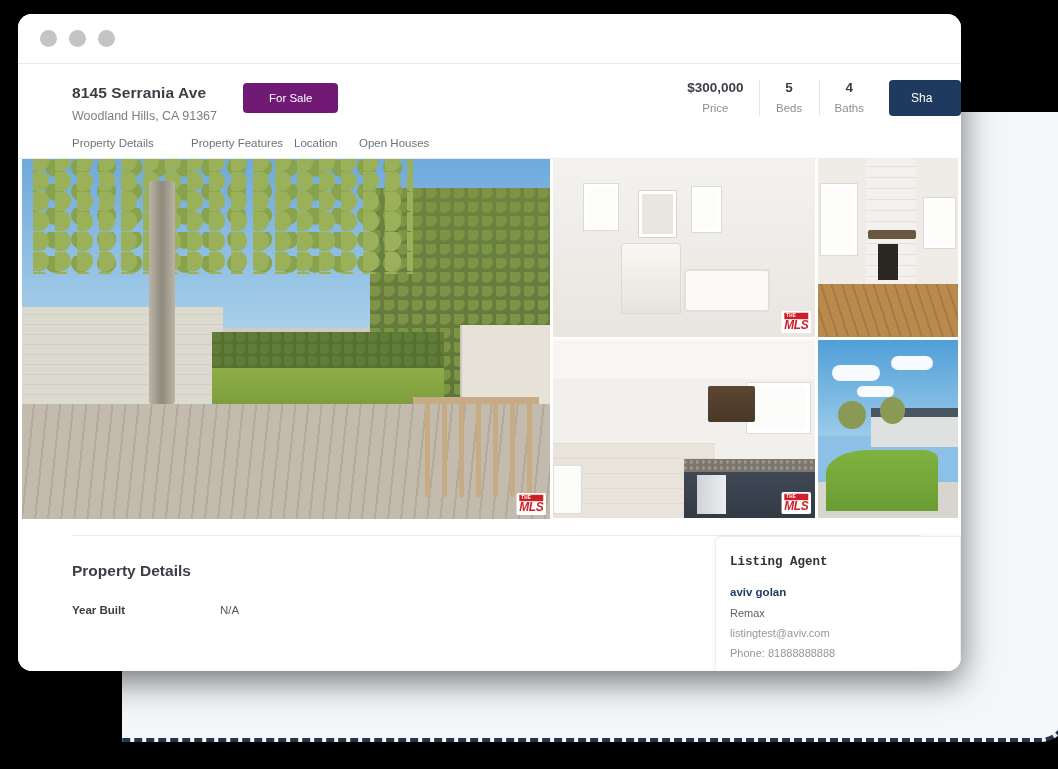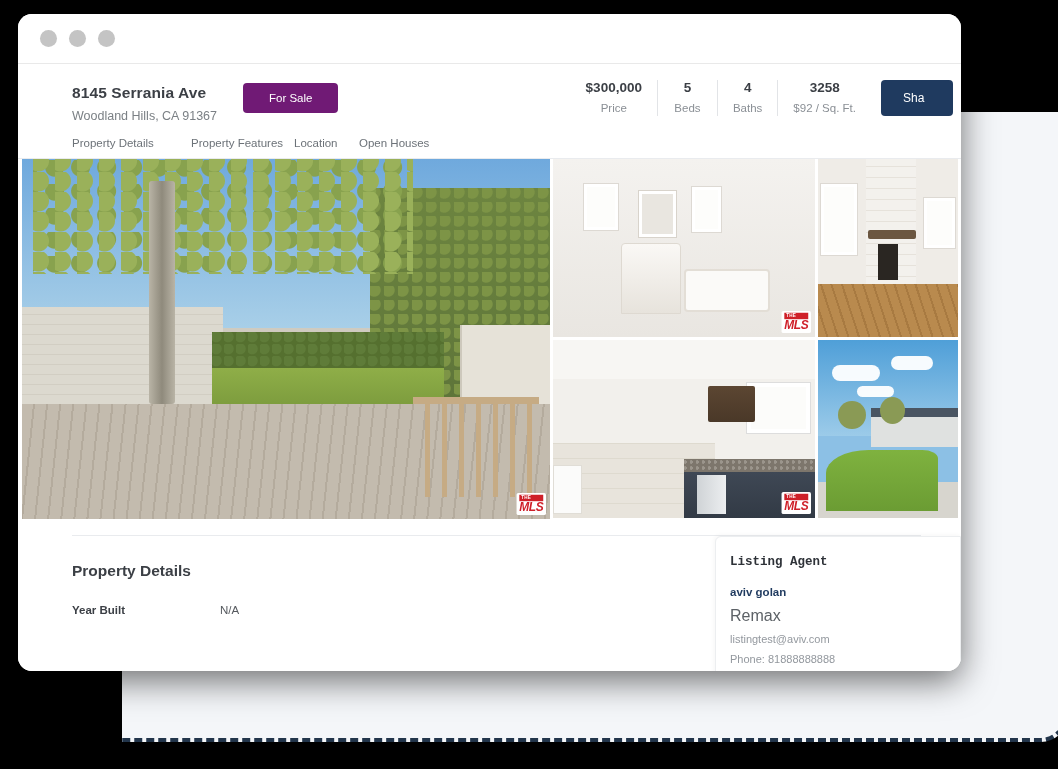--- a/index.html
+++ b/index.html
@@ -55,21 +55,21 @@
   }
   .addr-sub { font-size: 12.5px; color: #7b8085; margin-top: 7px; }
   .badge {
     background: #701a75; color: #fff;
     font-size: 11.5px; border-radius: 4px;
     padding: 9px 26px; margin-top: -1px;
     display: inline-block; white-space: nowrap;
   }
 
   .stats {
-    position: absolute; right: 8px; top: 16px;
+    position: absolute; right: 0; top: 16px;
     display: flex; align-items: stretch;
   }
   .stat {
     padding: 0 15px; text-align: center;
     border-left: 1px solid #e2e4e7;
     min-width: 60px;
   }
   .stat:first-child { border-left: none; }
   .stat-val { font-size: 13.5px; font-weight: bold; color: #3b3f45; }
   .stat-lbl { font-size: 11.5px; color: #8a8f95; margin-top: 7px; white-space: nowrap; }
@@ -212,21 +212,21 @@
     width: 246px; margin-left: 14px;
     background: #fff; border: 1px solid #eceef0;
     border-radius: 6px 0 0 0;
     padding: 18px 0 0 14px;
     box-shadow: -1px -1px 4px rgba(0,0,0,.04);
     align-self: flex-start;
     height: 147px;
   }
   .agent-card h3 { font-size: 12.5px; color: #2e3238; font-weight: bold; font-family: Liberation Mono, monospace; }
   .agent-name { font-size: 11.5px; color: #1f3a5f; font-weight: bold; margin-top: 17px; cursor: pointer; }
-  .agent-line { font-size: 16px; color: #5c6166; margin-top: 9px; }
+  .agent-line { font-size: 11px; color: #5c6166; margin-top: 9px; }
   .agent-muted { font-size: 11px; color: #93989e; margin-top: 8px; }
 </style>
 </head>
 <body>
 
 <div class="stage">
 
   <div class="bg-panel"></div>
 
   <div class="window">
@@ -255,24 +255,20 @@
             <div class="stat-val">$300,000</div>
             <div class="stat-lbl">Price</div>
           </div>
           <div class="stat">
             <div class="stat-val">5</div>
             <div class="stat-lbl">Beds</div>
           </div>
           <div class="stat">
             <div class="stat-val">4</div>
             <div class="stat-lbl">Baths</div>
-          </div>
-          <div class="stat">
-            <div class="stat-val">3258</div>
-            <div class="stat-lbl">$92 / Sq. Ft.</div>
           </div>
           <button class="share-btn">Sha</button>
         </div>
       </div>
 
       <div class="navbar">
         <div class="navtab">Property Details</div>
         <div class="navtab">Property Features</div>
         <div class="navtab">Location</div>
         <div class="navtab">Open Houses</div>

